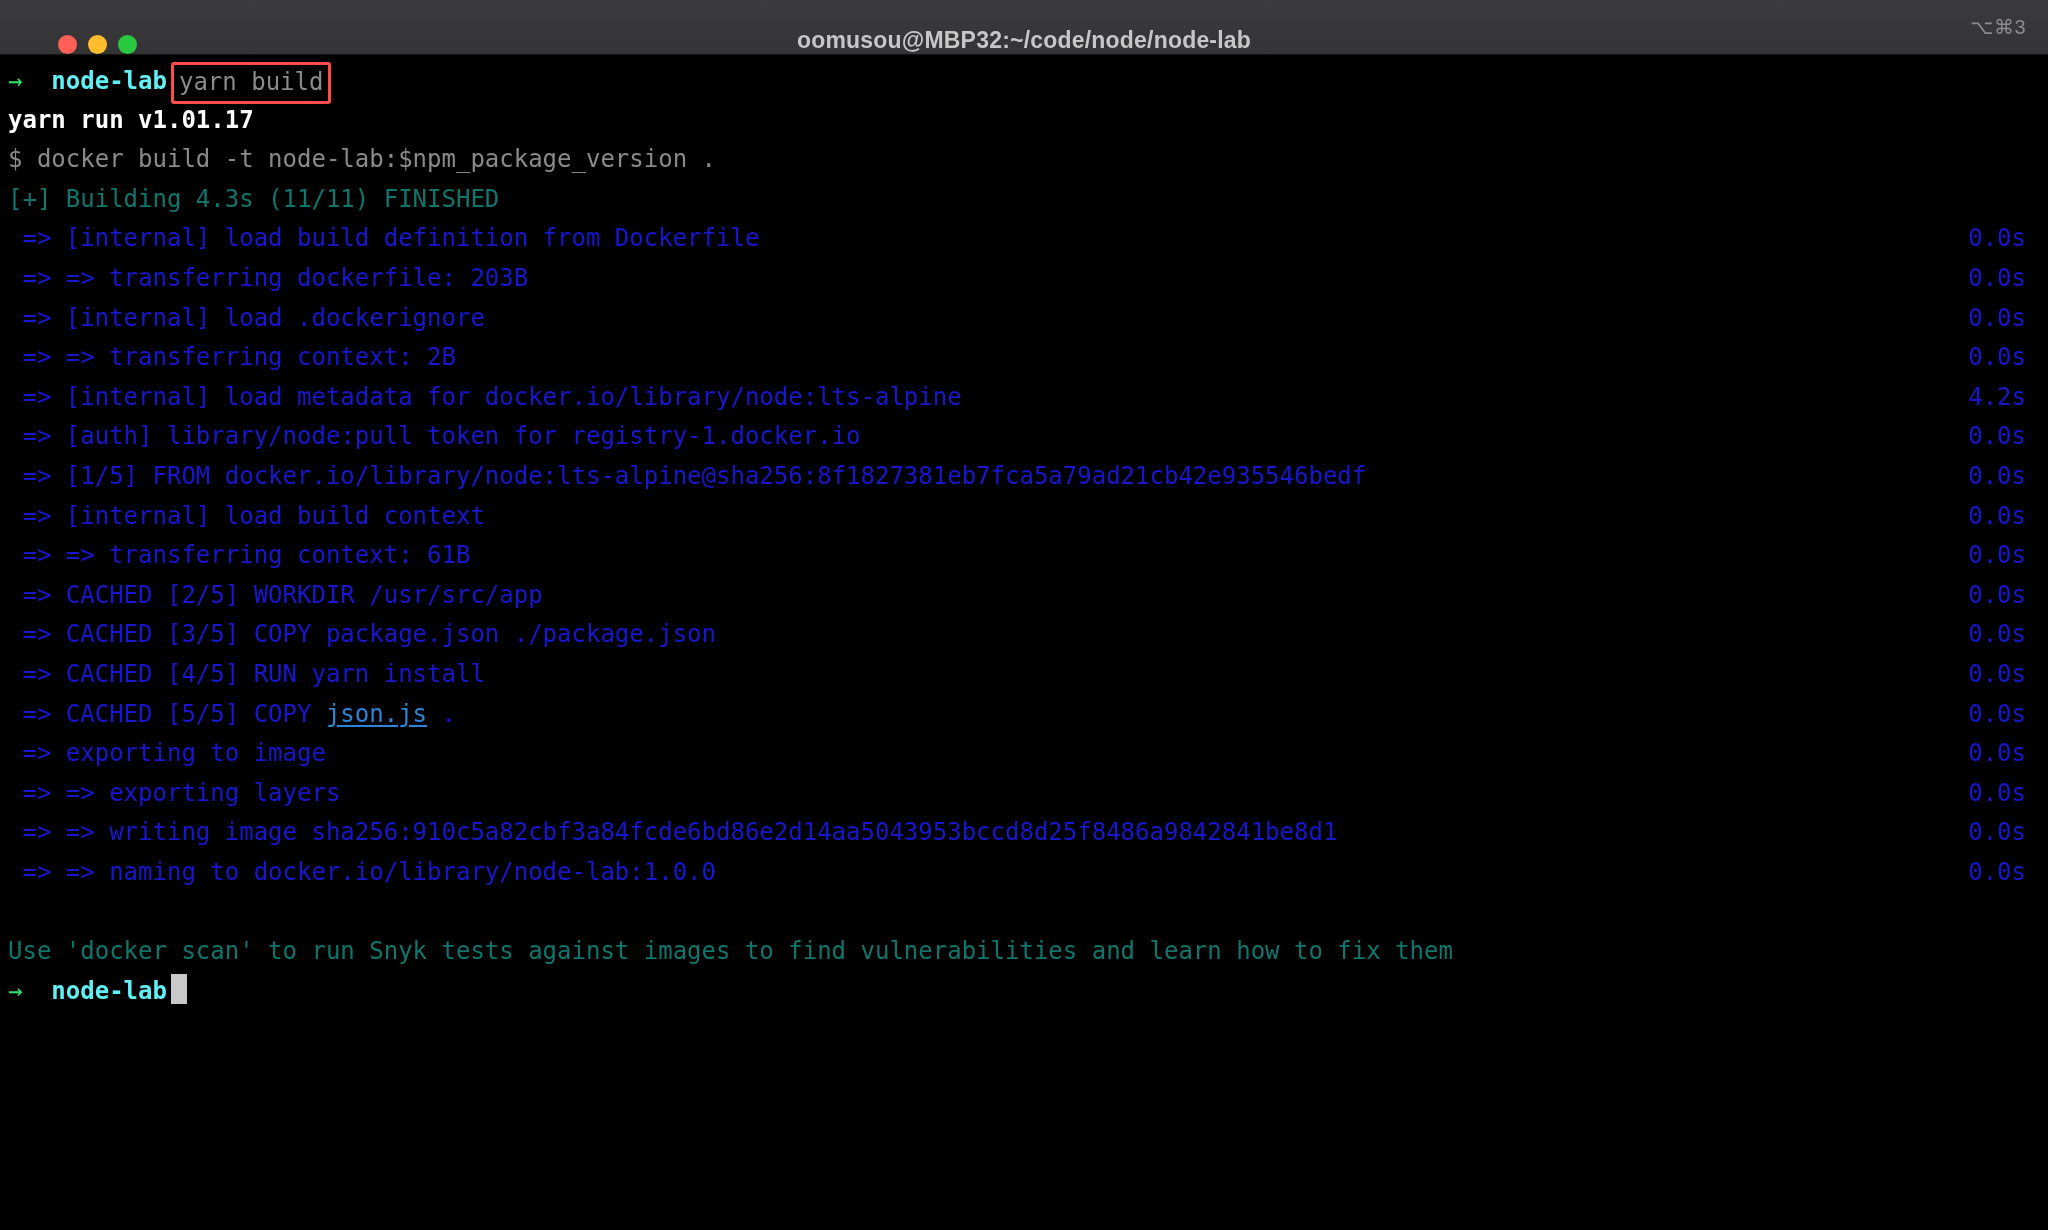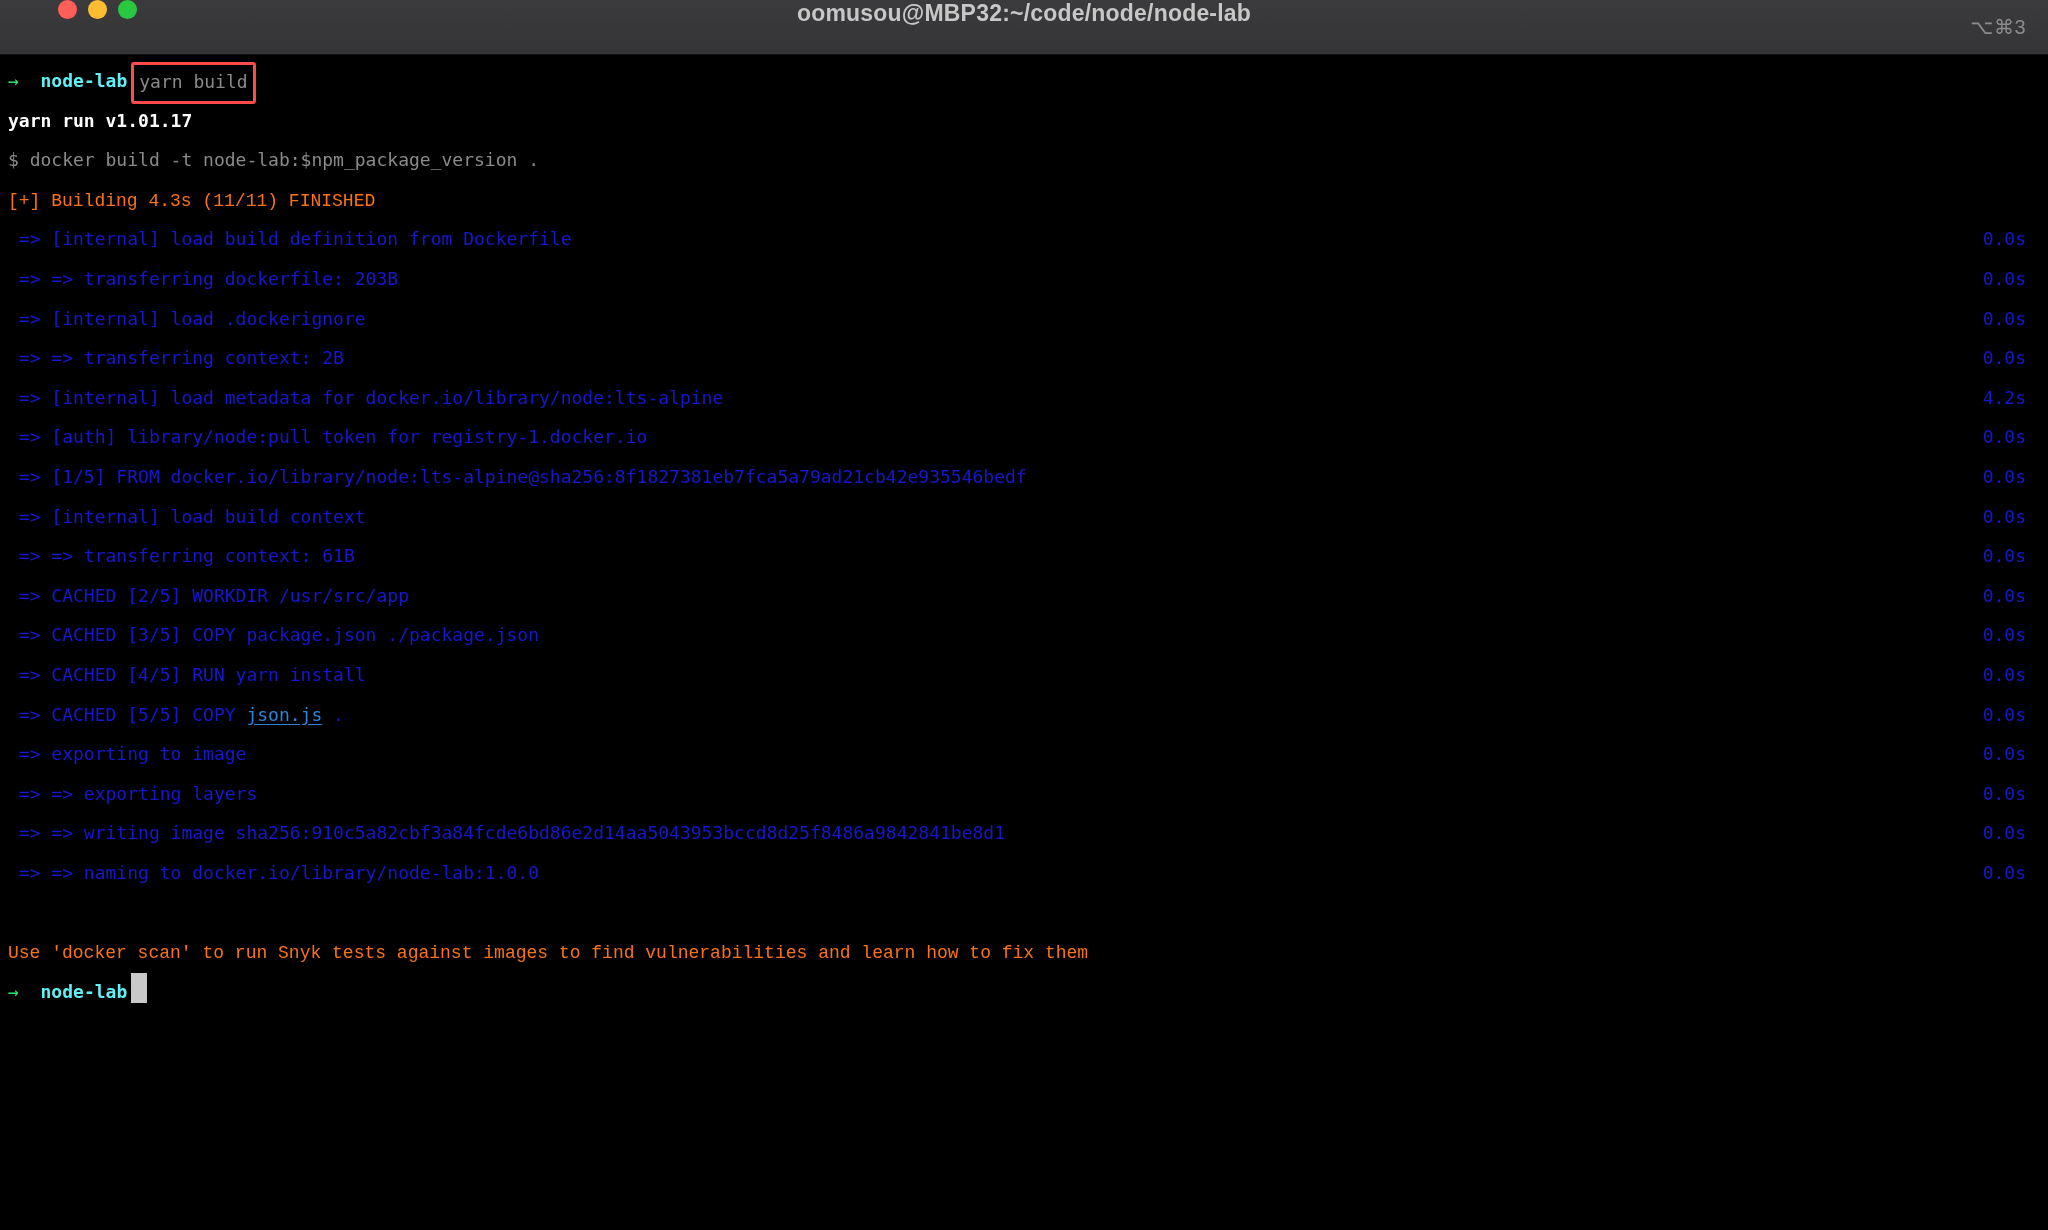--- a/index.html
+++ b/index.html
@@ -24,21 +24,21 @@
     position: relative;
   }
 
   
   .titlebar {
     height: 54px;
     min-height: 54px;
     background: linear-gradient(to bottom, #3b3b3d 0%, #343436 100%);
     border-bottom: 1px solid #121212;
     display: flex;
-    align-items: flex-start;
+    align-items: flex-end;
     position: relative;
     user-select: none;
     padding-left: 40px;
   }
   .traffic {
     display: flex;
     align-items: center;
     gap: 11px;
     padding-left: 18px;
   }
@@ -73,38 +73,38 @@
     color: #8b8b8b;
     letter-spacing: 0.5px;
   }
 
   
   .terminal {
     flex: 1;
     background: #000000;
     padding: 6px 0 0 0;
     font-family: "DejaVu Sans Mono", "Liberation Mono", monospace;
-    font-size: 18px;
+    font-size: 24px;
     line-height: 39.6px;
     overflow: hidden;
     position: relative;
   }
 
   .line {
     white-space: pre;
     padding-left: 8px;
     position: relative;
     height: 39.6px;
   }
   .line.blank { height: 39.6px; }
 
   
   .c-green   { color: #2ee36a; }
   .c-cyan    { color: #5ff1f5; font-weight: bold; }
-  .c-white   { color: #f97316; font-family: Liberation Mono, monospace; }
+  .c-white   { color: #0f766e; }
   .c-bright  { color: #ffffff; font-weight: bold; }
   .c-gray    { color: #8a8a8a; }
   .c-blue    { color: #1717cf; }
   .c-linkblue{ color: #2a86d8; text-decoration: underline; text-underline-offset: 3px; }
 
   .timing {
     position: absolute;
     right: 22px;
     top: 0;
     color: #1717cf;

